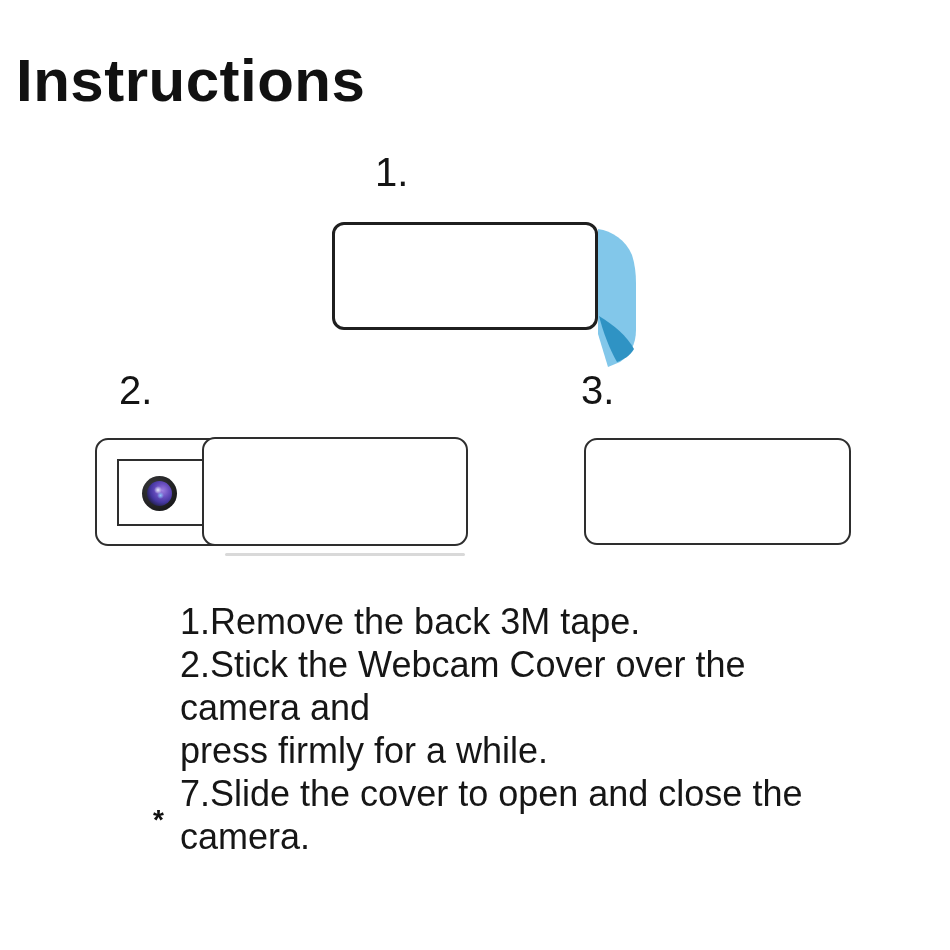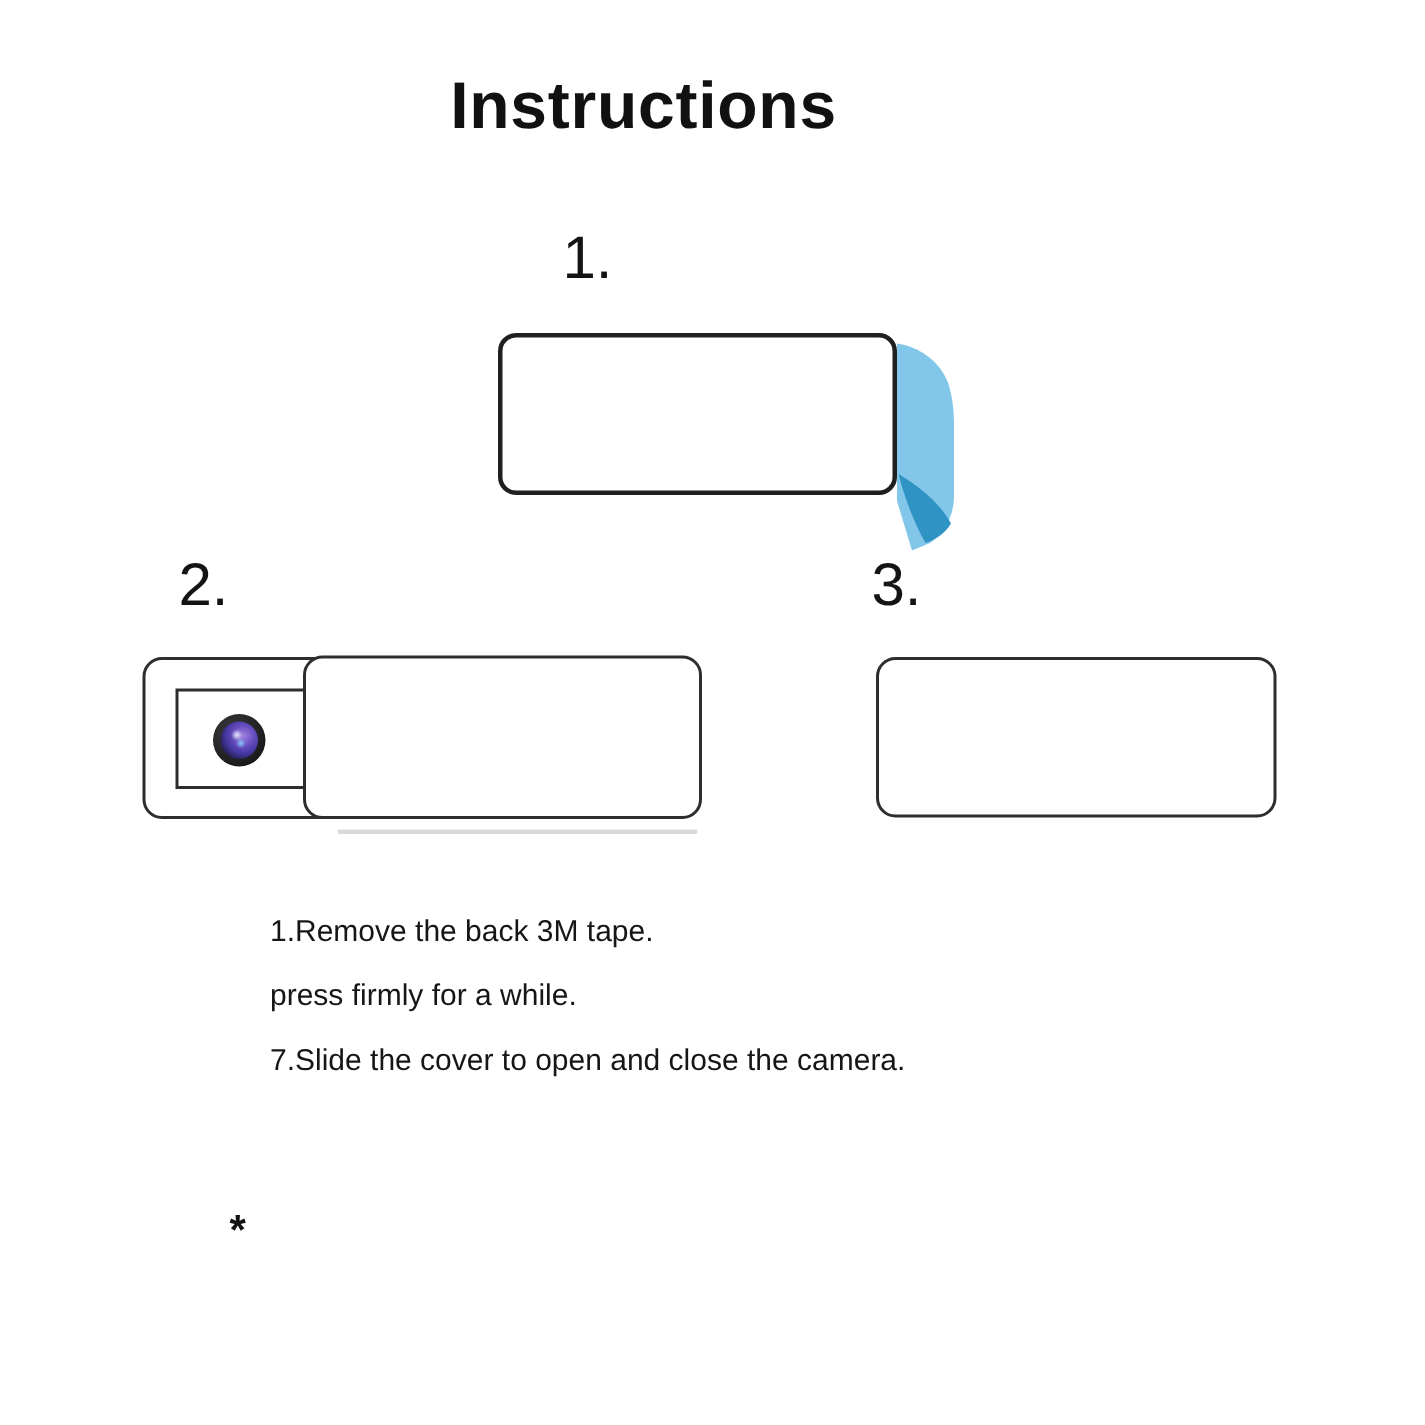--- a/index.html
+++ b/index.html
@@ -14,22 +14,21 @@
   }
 
   
   .title {
     position: absolute;
     top: 46px; left: 0;
     width: 842px;
     padding-left: 16px;
     box-sizing: border-box;
     margin: 0;
-    text-align: center;
-    font-size: 44px;
+    font-size: 60px;
     font-weight: bold;
     letter-spacing: 0.5px;
     color: #111111;
   }
 
   
   .step-label {
     position: absolute;
     font-size: 40px;
     line-height: 1.1;
@@ -123,21 +122,21 @@
     width: 267px; height: 107px;
     border: 2px solid #2e2e2e;
     border-radius: 13px;
   }
 
   
   .instructions {
     position: absolute;
     left: 180px; top: 600px;
     width: 680px;
-    font-size: 20px;
+    font-size: 36px;
     line-height: 43px;
     color: #161616;
   }
   .tip {
     position: absolute;
     left: 153px; top: 801px;
     width: 700px;
     display: flex;
     align-items: flex-start;
     font-size: 28px;
@@ -176,20 +175,21 @@
     <div class="glint2"></div>
   </div>
   <div class="rect cover-rect"></div>
   <div class="cover-shadow"></div>
 
   <div class="step-label step3-label">3.</div>
   <div class="rect step3-rect"></div>
 
   <div class="instructions">
     <div class="instr-line">1.Remove the back 3M tape.</div>
+    <div class="instr-line">2.Stick the Webcam Cover over the camera and</div>
     <div class="instr-line">press firmly for a while.</div>
     <div class="instr-line">7.Slide the cover to open and close the camera.</div>
   </div>
 
   <div class="tip">
     <span class="tip-marker">*</span>
     <div class="tip-text">
     </div>
   </div>
 

